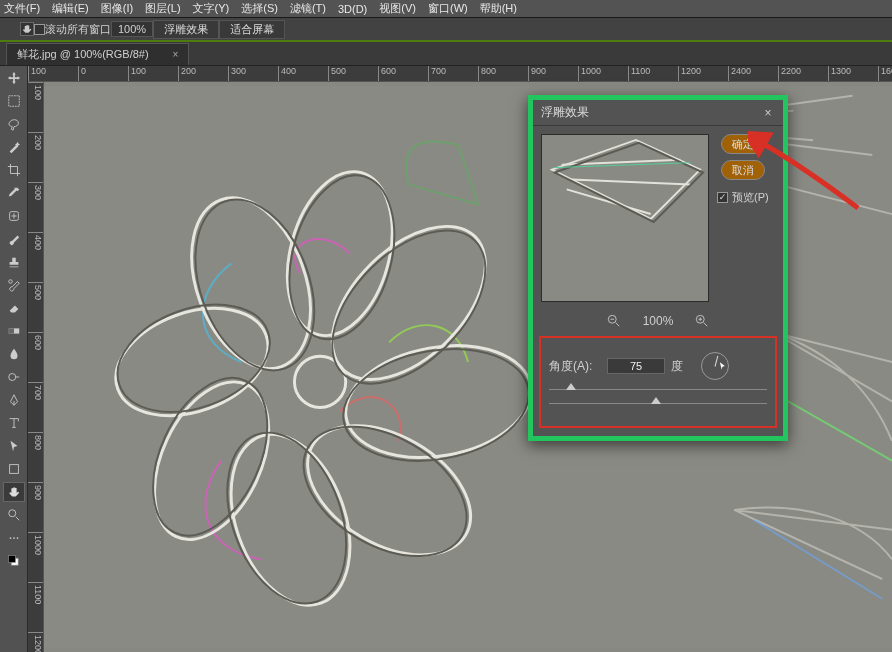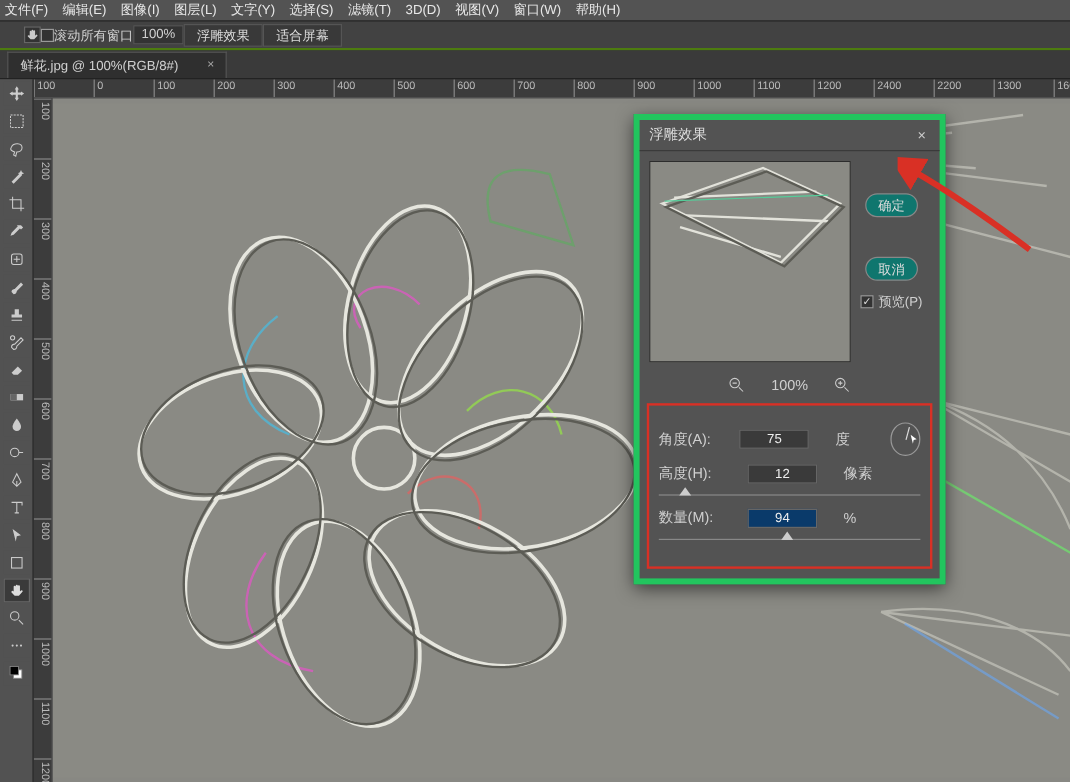--- a/index.html
+++ b/index.html
@@ -39,29 +39,29 @@
   .canvas svg { width: 100%; height: 100%; display:block; }
 
   
   .dialog { position: absolute; left: 528px; top: 95px; width: 260px; background: #535353; border: 5px solid #22c55e; box-shadow: 0 4px 14px rgba(0,0,0,.6); }
   .dialog-title { display:flex; align-items:center; justify-content:space-between; padding: 4px 8px; font-size: 12px; color: #ddd; border-bottom: 1px solid #3a3a3a; }
   .dialog-title .closebox { width:14px; height:14px; display:flex; align-items:center; justify-content:center; color:#ccc; }
   .dialog-body { display:flex; padding: 8px; gap: 8px; }
   .preview { width: 168px; height: 168px; background: #898983; border: 1px solid #2c2c2c; position:relative; overflow:hidden; }
   .preview svg { width:100%; height:100%; }
   .btncol { display:flex; flex-direction:column; gap:6px; align-items:center; }
-  .pillbtn { width: 44px; height:20px; border-radius: 10px; border:1px solid #888; background:#0f766e; color:#ddd; font-size:11px; display:flex; align-items:center; justify-content:center;margin-top:27px; }
+  .pillbtn { width: 44px; height:20px; border-radius: 10px; border:1px solid #888; background:#a16207; color:#ddd; font-size:11px; display:flex; align-items:center; justify-content:center; }
   .previewchk { display:flex; align-items:center; gap:4px; font-size:11px; margin-top:4px; }
   .previewchk .box { width:11px; height:11px; border:1px solid #999; background:#333; display:flex; align-items:center; justify-content:center; }
   .previewchk .box::after { content:"✓"; color:#ddd; font-size:9px; line-height:1; }
   .zoomrow { display:flex; align-items:center; justify-content:center; gap:22px; padding: 4px 0 8px; }
   .zoomrow .zicon { width:14px; height:14px; }
 
   .redframe { border: 2px solid #d93025; margin: 0 6px 8px; padding: 8px 8px 12px; }
-  .row { display:flex; align-items:center; gap:22px; font-size:12px; margin: 6px 0; }
+  .row { display:flex; align-items:center; gap:6px; font-size:12px; margin: 6px 0; }
   .row .lbl { width: 52px; }
   .row input { width: 58px; background:#3a3a3a; border:1px solid #666; color:#eee; font-size:11px; text-align:center; padding:1px 2px; }
   .row input.sel { background:#0a3a6a; }
   .anglectl { width:28px; height:28px; border-radius:50%; border:1px solid #999; position:relative; margin-left:12px; }
   .anglectl .hand { position:absolute; left:50%; top:50%; width:11px; height:1px; background:#ddd; transform-origin: left center; transform: rotate(-75deg); }
   .anglectl .cursor { position:absolute; left:60%; top:30%; font-size:10px; color:#fff; }
   .slider { position:relative; height:6px; margin: 2px 0 8px; }
   .track { position:absolute; left:0; right:0; top:50%; height:1px; background:#888; }
   .thumb { position:absolute; top:-3px; width:0; height:0; border-left:5px solid transparent; border-right:5px solid transparent; border-bottom:7px solid #ccc; transform: translateX(-50%); }
 
@@ -361,33 +361,23 @@
       <span>度</span>
       <div class="anglectl">
         <div class="hand"></div>
         <div class="cursor">
           <svg width="10" height="10" viewBox="0 0 16 16">
               <path d="M3 2l8 6-4 1-1 5z" fill="#fff"></path>
             </svg>
         </div>
       </div>
     </div>
-    <div class="row">
-      <span class="lbl">高度(H):</span>
-      <input value="12" style="">
-      <span>像素</span>
-    </div>
     <div class="slider">
       <div class="track"></div>
         <div class="thumb" style="left:10%"></div>
-    </div>
-    <div class="row">
-      <span class="lbl">数量(M):</span>
-      <input class="sel" value="94" style="">
-      <span>%</span>
     </div>
     <div class="slider">
       <div class="track"></div>
         <div class="thumb" style="left:49%"></div>
     </div>
   </div>
 </div>
 
 <svg class="arrow" style="left:748px; top:128px; width:130px; height:100px;">
   <defs>

